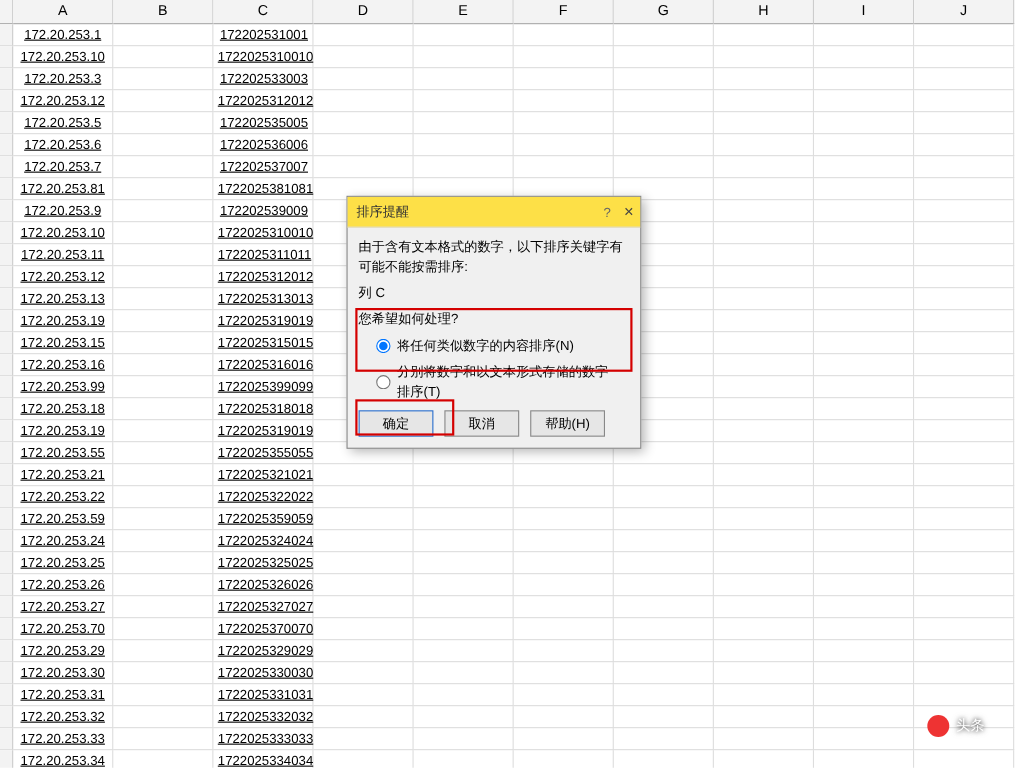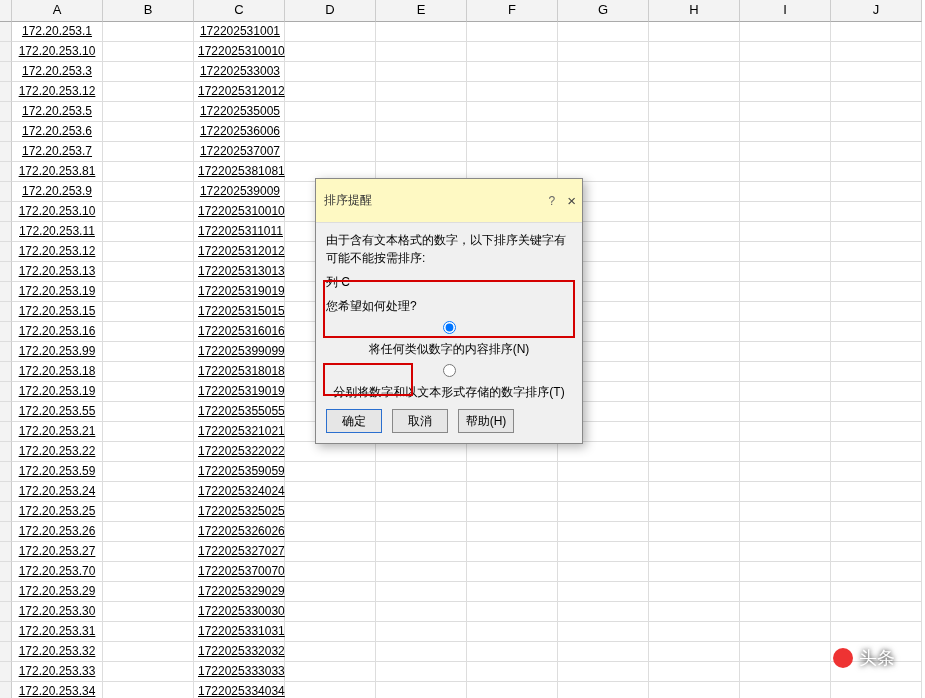--- a/index.html
+++ b/index.html
@@ -28,47 +28,47 @@
     position:absolute;
     left:315px; top:178px;
     width:268px;
     background:#f0f0f0;
     border:1px solid #888;
     box-shadow:3px 3px 10px rgba(0,0,0,.3);
     font-size:12px;
   }
   .titlebar {
     display:flex; align-items:center; justify-content:space-between;
-    height:44px; padding:0 6px 0 8px;
-    background:#fef9c3;
+    height:28px; padding:0 6px 0 8px;
+    background:#fde047;
     border-bottom:1px solid #ddd;
   }
   .titlebar .title { font-size:12px; color:#333; }
   .tb-right { display:flex; gap:12px; align-items:center; }
   .help-ico { color:#666; cursor:default; }
   .close-ico { color:#444; font-size:15px; cursor:pointer; line-height:14px;}
   .dbody { padding:8px 10px 10px; }
   .msg { line-height:18px; margin-bottom:6px; }
-  .radio-row { display:flex; align-items:center; gap:6px; margin:6px 4px; line-height:18px;flex-direction:column;}
+  .radio-row { display:flex; align-items:center; gap:6px; margin:6px 16px; line-height:18px;}
   .radio-row input { margin:0; }
   .btn-row { display:flex; gap:10px; margin-top:8px; }
   .btn {
-    width:56px; height:24px;
+    width:68px; height:24px;
     border:1px solid #888;
     background:#e6e6e6;
     text-align:center; line-height:22px;
     cursor:pointer;
     font-size:12px;
   }
   .btn.default { border:1.5px solid #2a6fcf; background:#e6e6e6;}
   .hi1 { position:absolute; border:2.5px solid #d40000; pointer-events:none; left:323px; top:280px; width:252px; height:58px;}
   .hi2 { position:absolute; border:2.5px solid #d40000; pointer-events:none; left:323px; top:363px; width:90px; height:33px;}
   .watermark {
     position:absolute; right:30px; bottom:28px; display:flex; align-items:center; gap:6px;
-    color:#fff; font-size:18px; font-weight:500;
+    color:#fff; font-size:13px; font-weight:500;
     text-shadow:0 0 4px rgba(0,0,0,.6), 0 0 6px rgba(0,0,0,.5);
   }
   .wm-ico { width:20px; height:20px; border-radius:50%; background:#e33; display:inline-block;}
 </style>
 </head>
 <body>
 
 <div class="sheet">
   <div class="col-headers">
     <div class="row-stub"></div>

